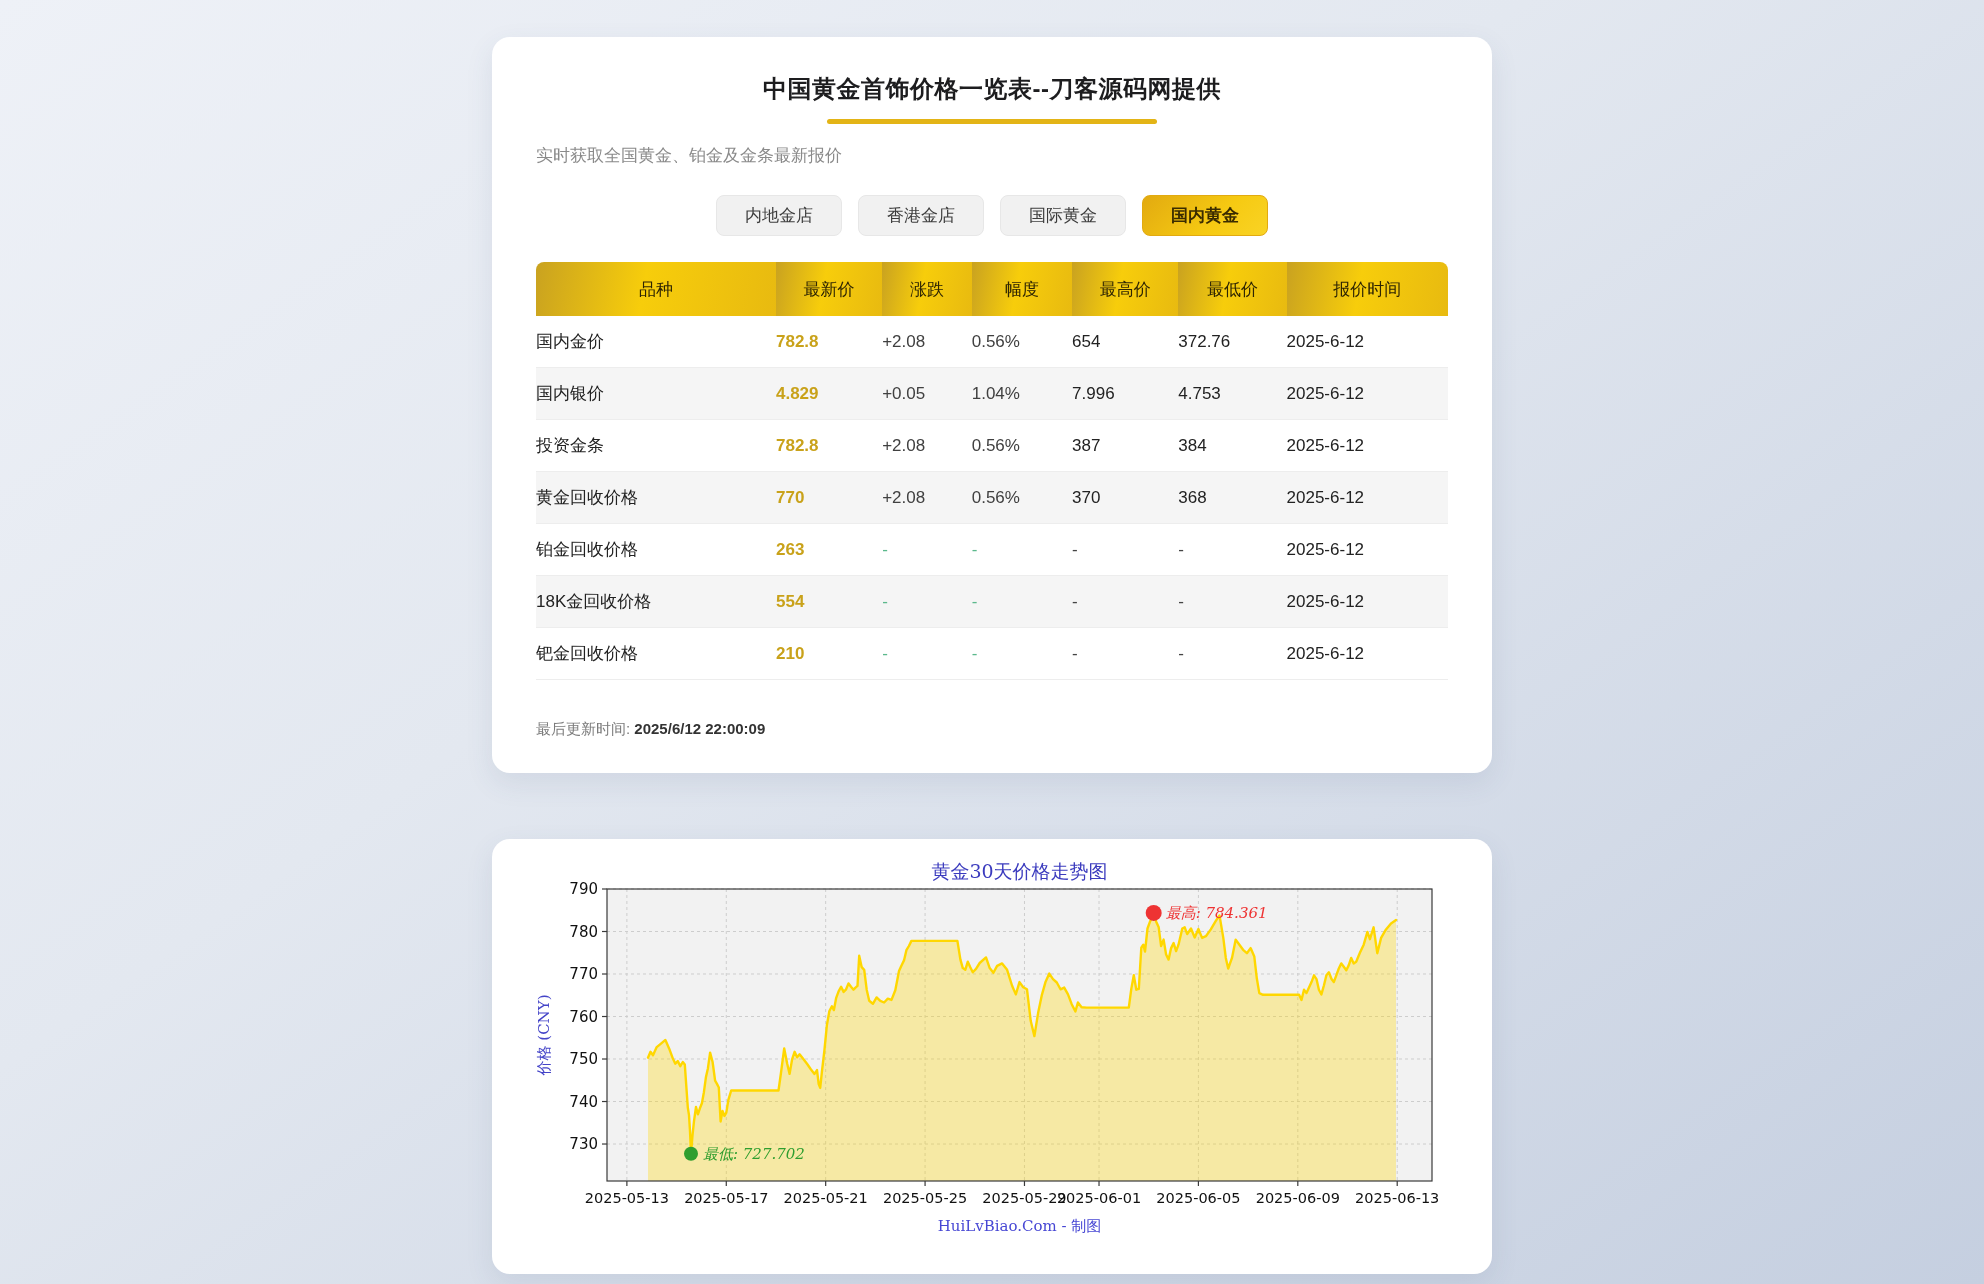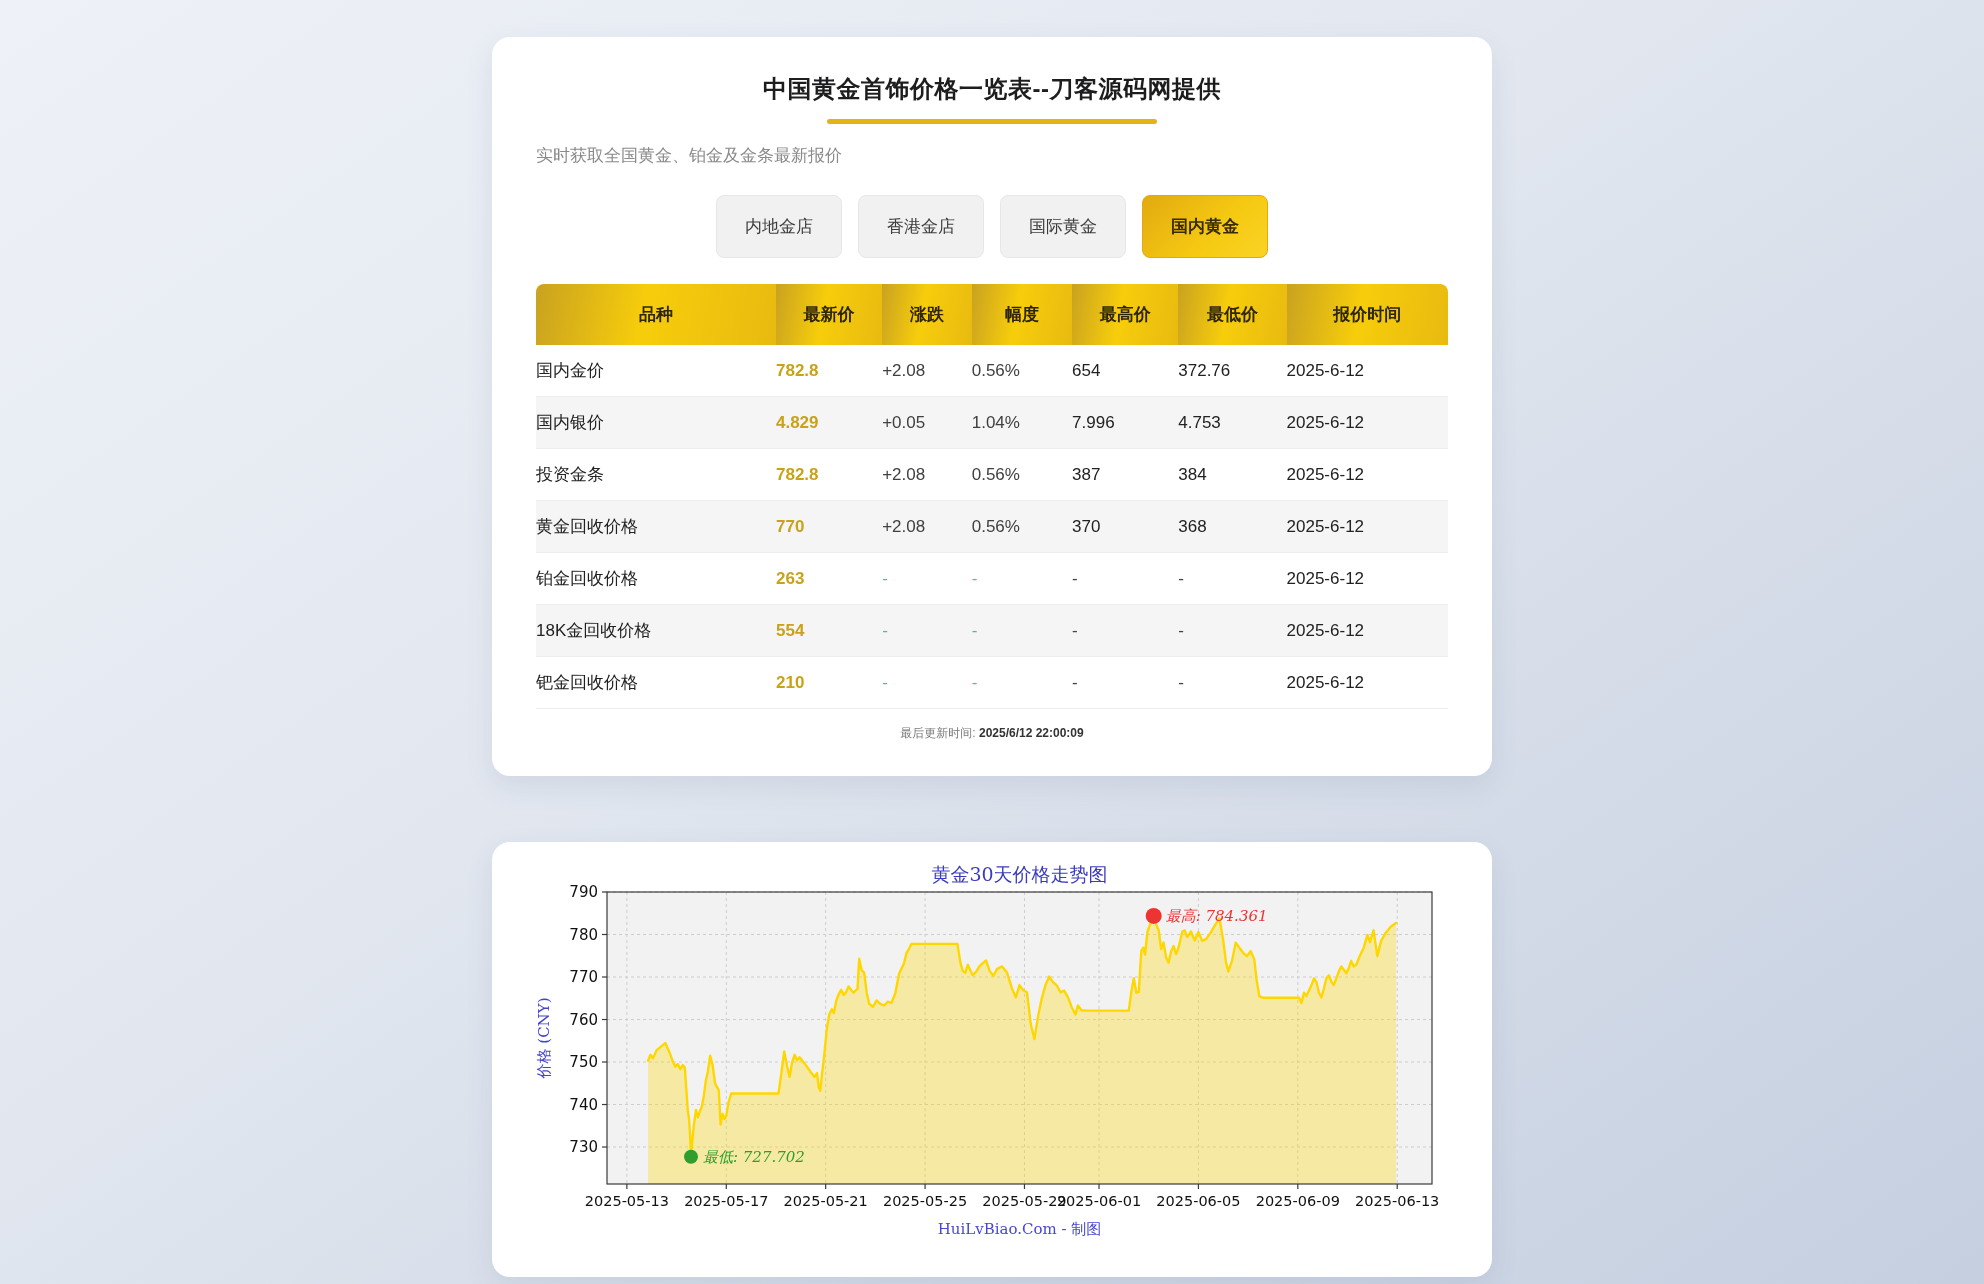--- a/index.html
+++ b/index.html
@@ -19,43 +19,43 @@
     letter-spacing:.5px;
   }
   .title-underline {
     width:330px; height:5px; border-radius:3px; margin:14px auto 0;
     background:#e3b416;
   }
   .subtitle { text-align:left; font-size:17px; color:#8a8a8a; margin-top:20px; }
   .tabs { display:flex; justify-content:center; gap:16px; margin-top:28px; }
   .tab {
     font-size:17px; color:#3c3c3c; background:#f1f1f1; border:1px solid #e7e7e7;
-    border-radius:8px; padding:19px 28px; cursor:pointer; font-family:inherit;
+    border-radius:8px; padding:8px 28px; cursor:pointer; font-family:inherit;
   }
   .tab.active {
     background:linear-gradient(135deg,#e2aa10 0%,#f6ca12 60%,#f9d325 100%);
     border-color:#e2aa10; color:#3a2c00; font-weight:bold;
   }
   table { width:100%; border-collapse:separate; border-spacing:0; margin-top:26px; }
   thead th {
     background:linear-gradient(100deg,#c9a220 0%,#f7cd0b 45%,#e8ba10 100%);
-    color:#2e2503; font-size:17px; font-weight:bold; height:61px; text-align:center;
+    color:#2e2503; font-size:17px; font-weight:normal; height:54px; text-align:center;
   }
   thead th:first-child { border-radius:8px 0 0 0; }
   thead th:last-child  { border-radius:0 8px 0 0; }
   tbody td {
     height:52px; text-align:left; font-size:17px; color:#222;
     border-bottom:1px solid #ededed;
   }
   tbody tr:nth-child(even) td { background:#f5f5f5; }
   .v-gold { color:#c9a21a; font-weight:bold; }
   .v-red  { color:#404040; }
   .v-dash-green { color:#5bb98c; }
   .v-dash-dark  { color:#444; }
-  .update-line { text-align:center; margin-top:16px; font-size:12px; color:#7b7b7b; }
+  .update-line { text-align:left; margin-top:40px; font-size:15px; color:#7b7b7b; }
   .update-line b { color:#333; }
   .chart-card { margin-top:66px; padding:20px 0 20px; height:435px;
     display:flex; align-items:center; justify-content:center; }
 </style>
 </head>
 <body>
 
 <div class="card price-card">
   <h1 class="page-title">中国黄金首饰价格一览表--刀客源码网提供</h1>
   <div class="title-underline"></div>

